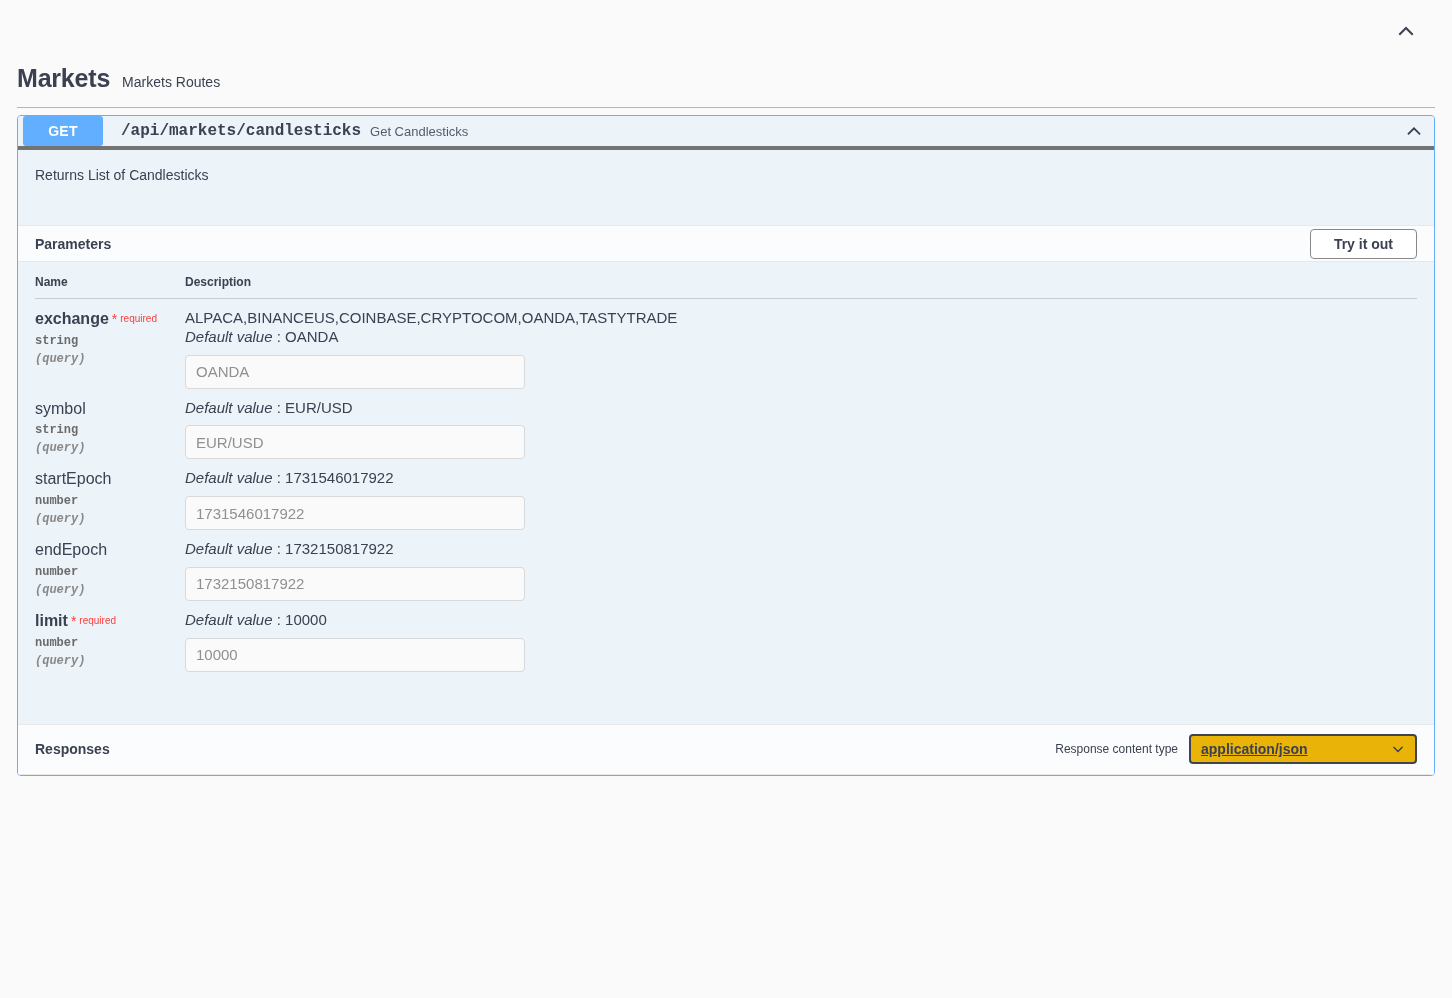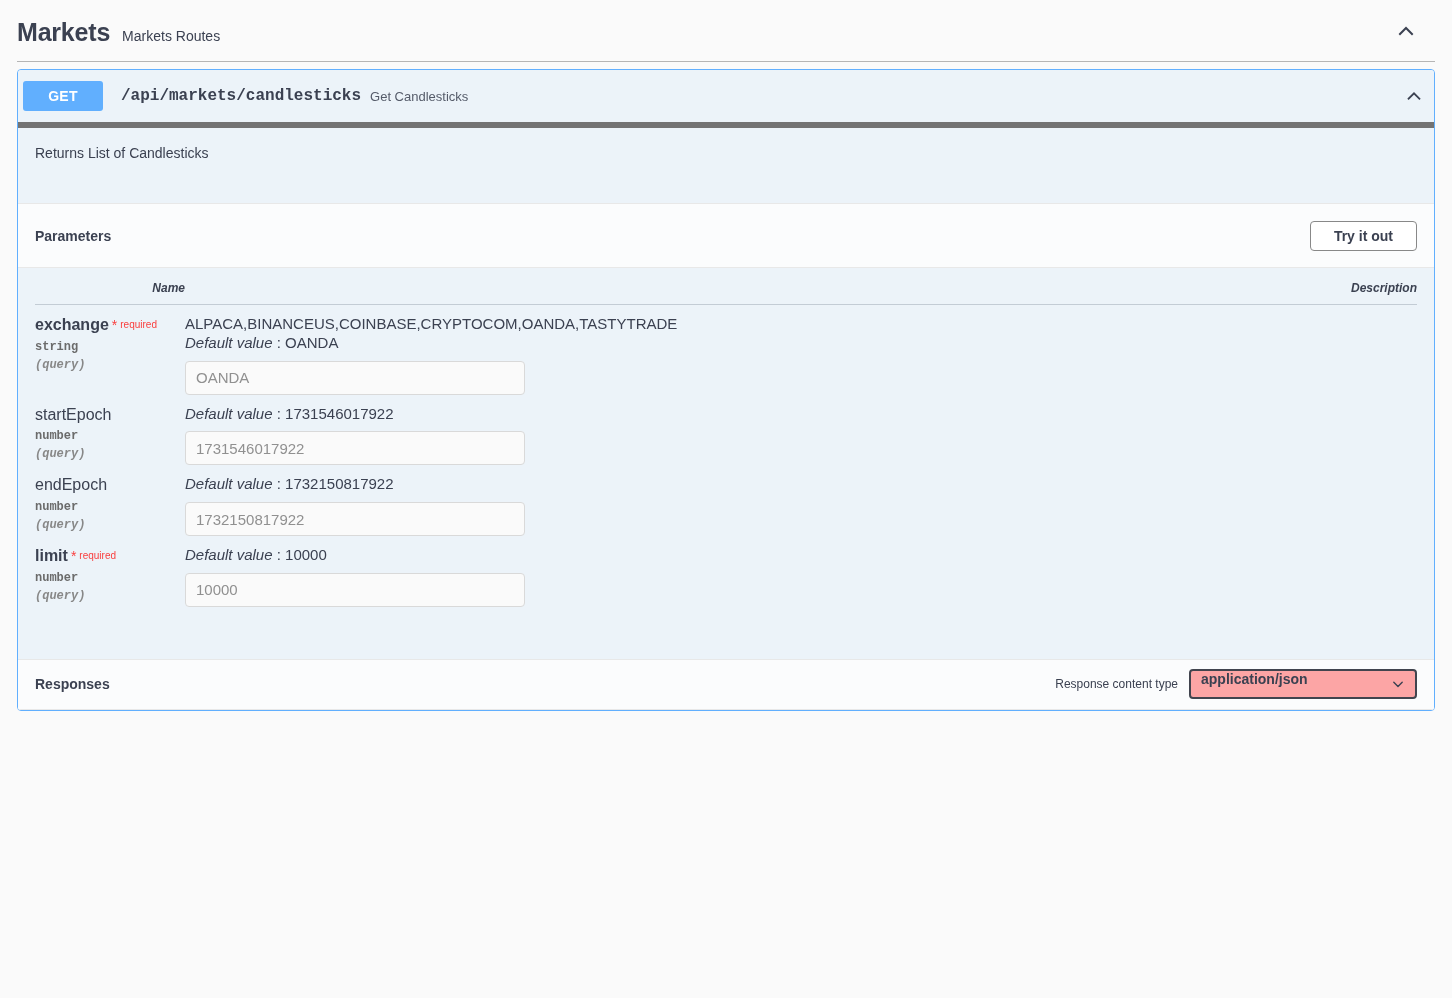--- a/index.html
+++ b/index.html
@@ -18,20 +18,21 @@
     padding: 18px 0 14px 0;
     margin: 0 17px;
     display: flex;
     align-items: baseline;
   }
   .tag-title {
     font-size: 25px;
     font-weight: bold;
     color: #3b4151;
     letter-spacing: -0.2px;
+    margin-top: 46px;
   }
   .tag-desc {
     font-size: 14px;
     color: #3b4151;
     margin-left: 12px;
   }
   .tag-arrow {
     position: absolute;
     right: 18px;
     top: 20px;
@@ -51,22 +52,22 @@
     border: 1px solid #61affe;
     border-radius: 4px;
     background: #ecf3f9;
     overflow: hidden;
   }
   .opblock-summary {
     display: flex;
     align-items: center;
     padding: 5px 10px 5px 5px;
     background: #ecf3f9;
-    border-bottom: 6px solid #737373;
-    height: 58px;
+    border-bottom: 4px solid #737373;
+    height: 34px;
     position: relative;
     cursor: pointer;
   }
   .http-method {
     background: #61affe;
     color: #fff;
     font-size: 14px;
     font-weight: bold;
     font-family: "Liberation Sans", sans-serif;
     text-align: center;
@@ -104,21 +105,21 @@
 
   .op-description {
     padding: 17px 17px 42px 17px;
     font-size: 14px;
     color: #3b4151;
   }
 
   .section-header {
     background: #fbfcfd;
     padding: 0 17px;
-    height: 65px;
+    height: 37px;
     display: flex;
     align-items: center;
     justify-content: space-between;
     border-top: 1px solid #e8e8e8;
     border-bottom: 1px solid #e8e8e8;
   }
   .section-title {
     font-size: 14px;
     font-weight: bold;
     color: #3b4151;
@@ -135,27 +136,26 @@
     cursor: pointer;
   }
 
   .table-wrap { padding: 0 17px; }
   table.params {
     width: 100%;
     border-collapse: collapse;
     table-layout: fixed;
   }
   table.params thead th {
-    text-align: right;
+    text-align: left;
     font-size: 12px;
     font-weight: bold;
     color: #3b4151;
     padding: 13px 0 9px 0;
     border-bottom: 1px solid #c3ccd5;
-    font-style: italic;
   }
   th.col-name { width: 150px; }
   th.col-desc { width: auto; }
 
   table.params td {
     vertical-align: top;
     padding: 10px 0 0 0;
   }
   td.cell-name { padding-right: 0; }
   td.cell-desc { padding-left: 0; }
@@ -240,26 +240,28 @@
   .ct-wrap { display: flex; align-items: center; }
   .ct-label {
     font-size: 12px;
     color: #3b4151;
     margin-right: 11px;
   }
   .ct-select {
     position: relative;
     border: 2px solid #41444e;
     border-radius: 4px;
-    background: #fca5a5;
+    background: #eab308;
     min-width: 228px;
     height: 30px;
     display: flex;
+    align-items: center;
     padding: 0 10px;
     cursor: pointer;
+    text-decoration: underline;
   }
   .ct-value {
     font-size: 14px;
     font-weight: bold;
     color: #3b4151;
   }
   .ct-chevron {
     position: absolute;
     right: 10px;
     top: 50%;
@@ -332,20 +334,27 @@
             <th class="col-desc">Description</th>
           </tr>
         </thead>
         <tbody id="params-body">
             <tr>
               <td class="cell-name"><span class="p-name req">exchange</span><span class="req-mark">*</span><span class="req-word">required</span><span class="p-type">string</span><span class="p-in">(query)</span></td>
               <td class="cell-desc">
                 <div class="p-enum">ALPACA,BINANCEUS,COINBASE,CRYPTOCOM,OANDA,TASTYTRADE</div>
                 <div class="p-default"><i>Default value</i> : <span>OANDA</span></div>
                 <input class="p-input" type="text" placeholder="OANDA" style="">
+              </td>
+            </tr>
+            <tr>
+              <td class="cell-name"><span class="p-name">symbol</span><span class="p-type">string</span><span class="p-in">(query)</span></td>
+              <td class="cell-desc">
+                <div class="p-default"><i>Default value</i> : <span>EUR/USD</span></div>
+                <input class="p-input" type="text" placeholder="EUR/USD" style="">
               </td>
             </tr>
             <tr>
               <td class="cell-name"><span class="p-name">startEpoch</span><span class="p-type">number</span><span class="p-in">(query)</span></td>
               <td class="cell-desc">
                 <div class="p-default"><i>Default value</i> : <span>1731546017922</span></div>
                 <input class="p-input" type="text" placeholder="1731546017922" style="">
               </td>
             </tr>
             <tr>

